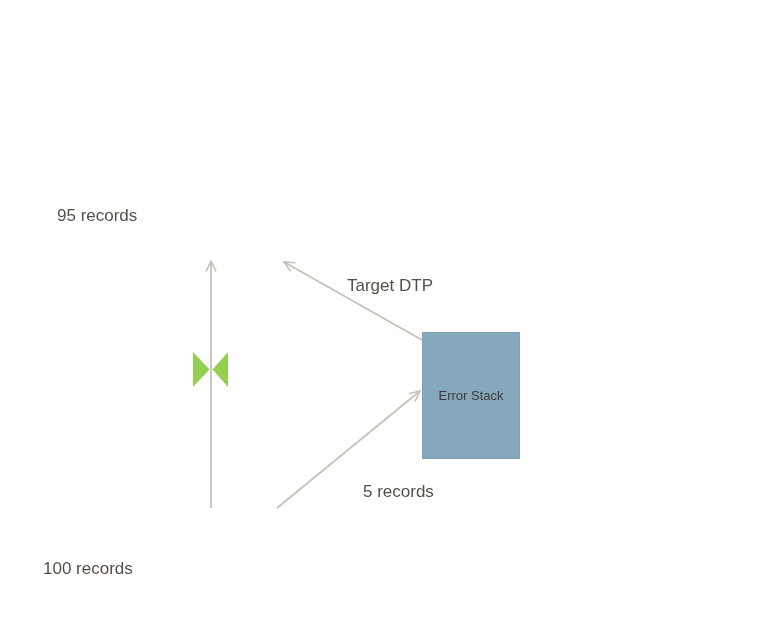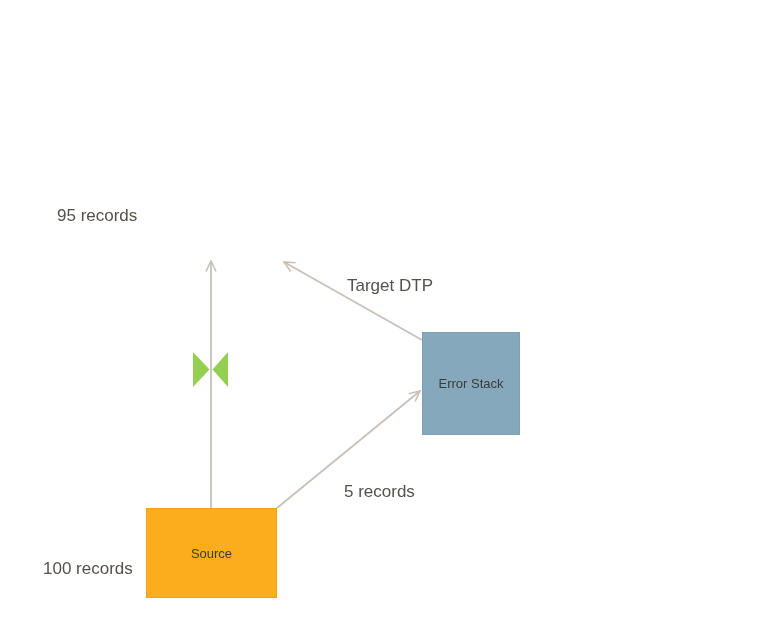--- a/index.html
+++ b/index.html
@@ -30,30 +30,30 @@
   .node{
     position:absolute;
     display:flex;align-items:center;justify-content:center;
     font-size:13px;color:var(--node-text);
     box-sizing:border-box;
   }
   .node.orange{background:var(--node-orange);border:1px solid var(--node-orange-border);}
   .node.blue{background:var(--node-blue);border:1px solid var(--node-blue-border);}
   .node-target{left:145px;top:175px;width:133px;height:84px;}
   .node-source{left:146px;top:508px;width:131px;height:90px;}
-  .node-error-stack{left:422px;top:332px;width:98px;height:103px;}
+  .node-error-stack{left:422px;top:332px;width:98px;height:127px;}
   .annot{
     position:absolute;
     font-size:17px;font-weight:normal;color:var(--annotation-text);
     white-space:nowrap;
   }
   .annot-target-records{left:57px;top:206px;}
   .annot-source-records{left:43px;top:559px;}
   .annot-error-dtp{left:347px;top:276px;}
-  .annot-5-records{left:344px;top:482px;}
+  .annot-5-records{left:363px;top:482px;}
 </style>
 </head>
 <body>
 
 <div class="canvas">
 
 
   <svg class="edges" width="768" height="644" viewBox="0 0 768 644">
     <defs>
       <marker id="arrowhead" viewBox="0 0 13 13" refX="12" refY="6.5" markerWidth="13" markerHeight="13" orient="auto" markerUnits="userSpaceOnUse">
@@ -67,23 +67,20 @@
 
     <line x1="422" y1="340" x2="284" y2="262" style="stroke:var(--connector);" stroke-width="1.8" marker-end="url(#arrowhead)"></line>
 
     <g>
       <polygon points="193,352 193,387 209.5,369.5" style="fill:var(--transform-green);"></polygon>
       <polygon points="228,352 228,387 212.5,369.5" style="fill:var(--transform-green);"></polygon>
     </g>
   </svg>
 
 
-  <div class="node orange node-source">
-    <span>Source</span>
-  </div>
 
   <div class="node blue node-error-stack">
     <span>Error Stack</span>
   </div>
 
   <div class="annot annot-target-records">95 records</div>
 
   <div class="annot annot-source-records">100 records</div>
 
   <div class="annot annot-error-dtp">Target DTP</div>

